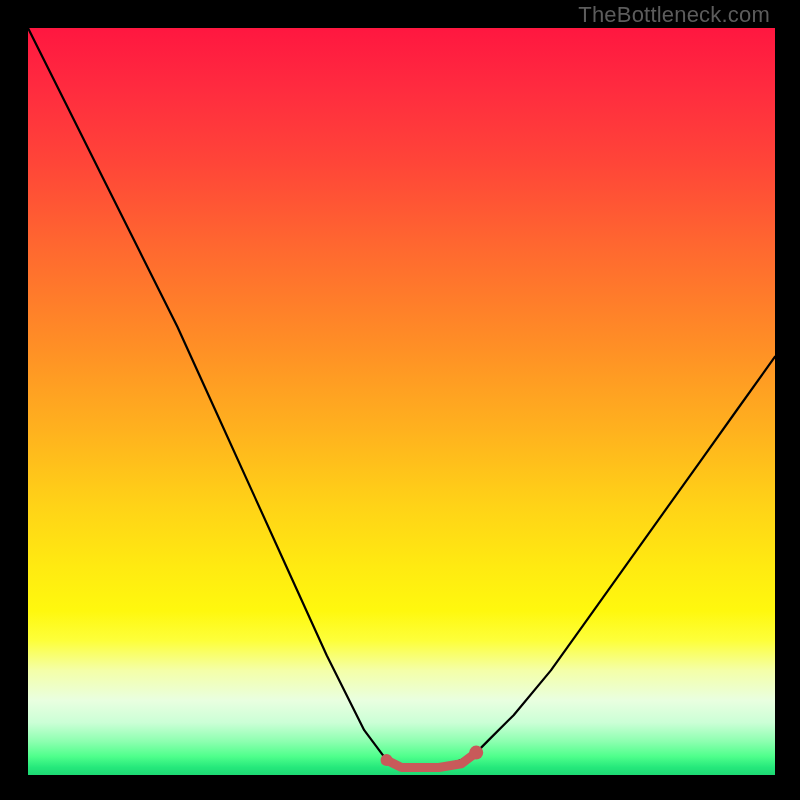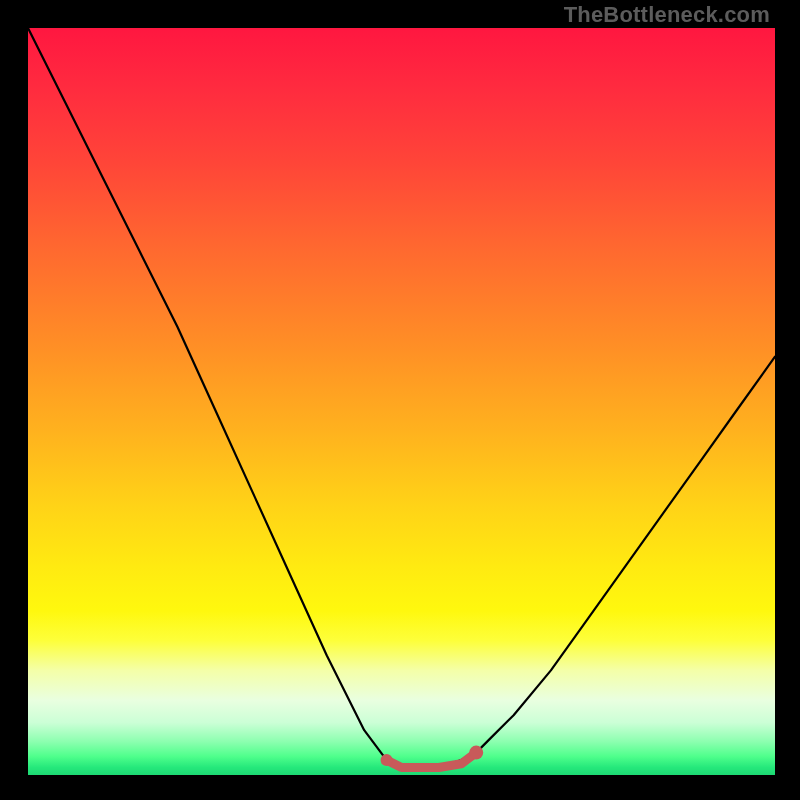--- a/index.html
+++ b/index.html
@@ -43,21 +43,21 @@
       #25e87b 99%,
       #1dd873 100%
     );
   }
   .watermark {
     position: absolute;
     top: 2px;
     right: 30px;
     color: #5c5c5c;
     font-size: 22px;
-    font-weight: 700;
+    font-weight: 400;
     letter-spacing: 0.2px;
   }
   svg.curve {
     position: absolute;
     left: 0; top: 0;
     width: 747px;
     height: 747px;
     overflow: visible;
   }
 </style>

